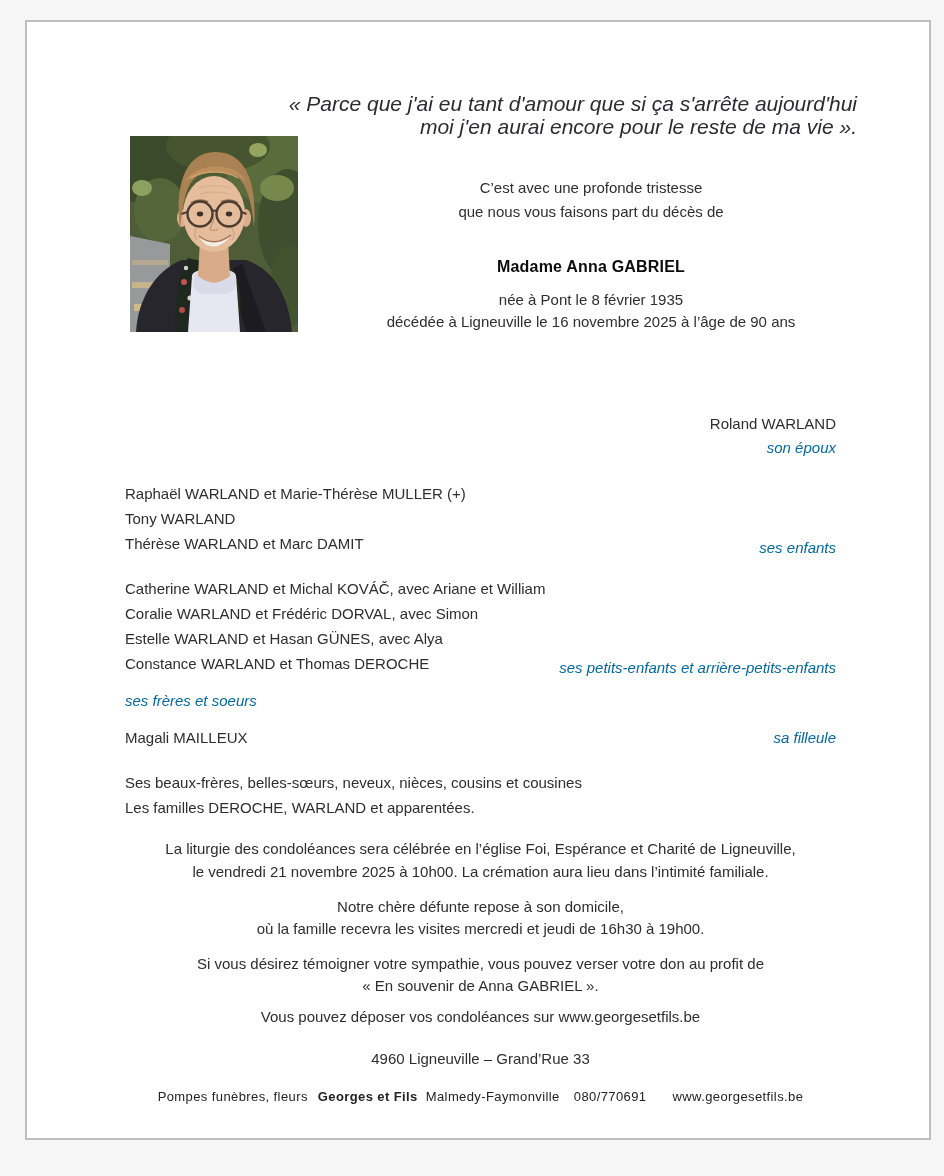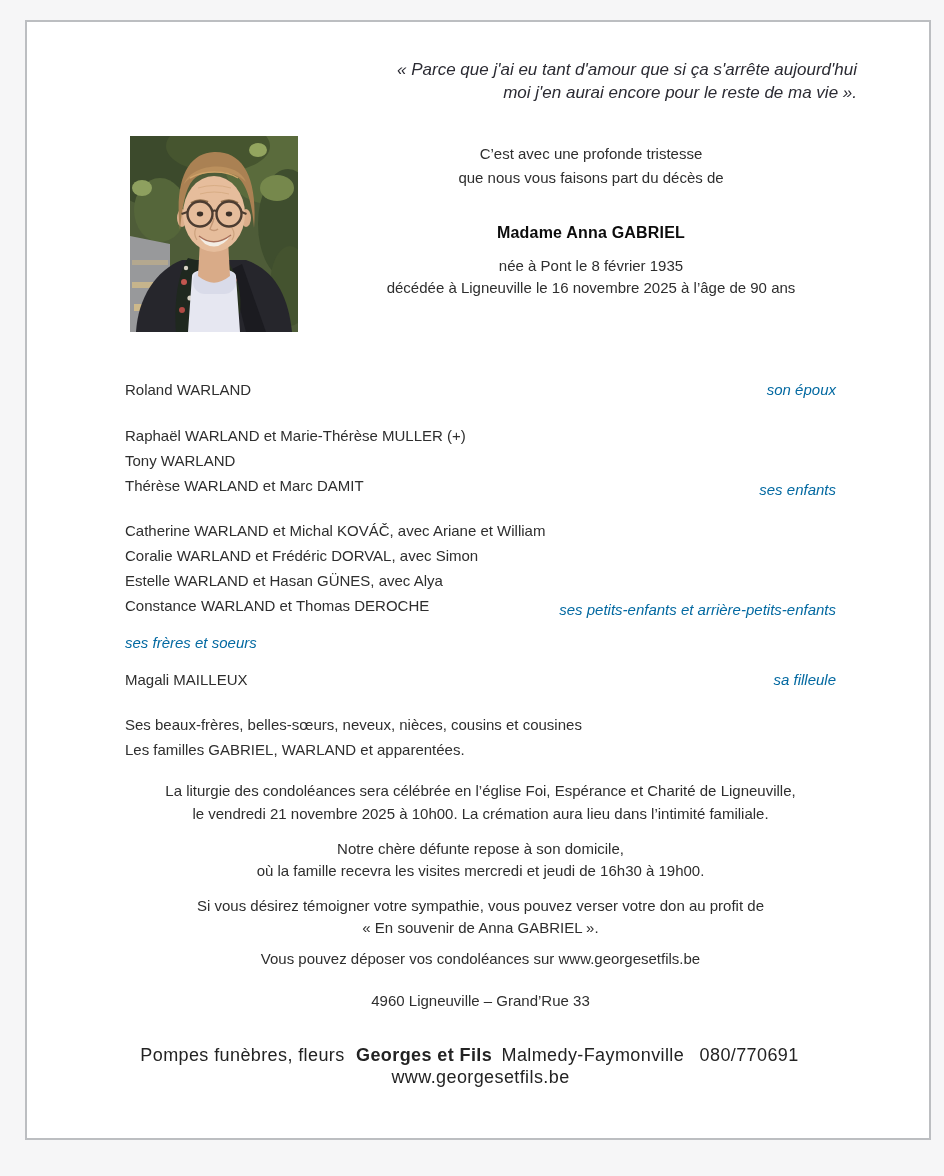--- a/index.html
+++ b/index.html
@@ -13,24 +13,24 @@
     position: relative;
     width: 906px;
     height: 1120px;
     margin: 20px 0 0 25px;
     background: #ffffff;
     border: 2px solid #bcbec1;
     overflow: hidden;
   }
   
   .quote {
-    margin: 36px 72px 0 0;
+    margin: 70px 72px 0 0;
     text-align: right;
     font-style: italic;
-    font-size: 17px;
+    font-size: 21px;
     line-height: 23px;
     color: #2b2b33;
   }
   
   .photo {
     position: absolute;
     left: 103px;
     top: 114px;
     width: 168px;
     height: 196px;
@@ -65,40 +65,40 @@
     line-height: 24px;
   }
   .fam-group {
     display: flex;
     justify-content: space-between;
     align-items: flex-end;
   }
   .fam-group .names div { line-height: 25px; }
   .fam-group.tight .names div { line-height: 20px; }
   .role { font-style: italic; white-space: nowrap; color: #0369a1; }
-  .mt-spouse   { margin-top: 56px; }
+  .mt-spouse   { margin-top: 56px; flex-direction: column; }
   .mt-children { margin-top: 21px; }
   .mt-grand    { margin-top: 20px; }
   .mt-sibl     { margin-top: 16px; }
   .mt-magali   { margin-top: 17px; }
   .extended { margin-top: 20px; }
   .extended div { line-height: 25px; }
   .center { text-align: center; }
   .liturgy      { margin-top: 17px; }
   .liturgy div  { line-height: 23px; }
   .repose       { margin-top: 13px; }
   .repose div   { line-height: 22px; }
   .donation     { margin-top: 13px; }
   .donation div { line-height: 22px; }
   .condolences  { margin-top: 9px; line-height: 22px; }
   .address      { margin-top: 20px; line-height: 22px; }
   .footer {
-    margin-top: 32px;
+    margin-top: 16px;
     text-align: center;
-    font-size: 18px;
+    font-size: 13px;
     line-height: 22px;
     letter-spacing: 0.4px;
     color: #232323;
   }
   .footer span { display: inline-block; }
   .footer .prefix   { margin-right: 6px; }
   .footer .company  { font-weight: bold; margin-right: 4px; }
   .footer .location { margin-right: 10px; }
   .footer .phone    { margin-right: 22px; }
 </style>
@@ -209,21 +209,21 @@
       <div class="role">ses frères et soeurs</div>
     </div>
 
     <div class="fam-row mt-magali">
       <span>Magali MAILLEUX</span>
       <span class="role">sa filleule</span>
     </div>
 
     <div class="extended">
       <div>Ses beaux-frères, belles-sœurs, neveux, nièces, cousins et cousines</div>
-      <div>Les familles GABRIEL, WARLAND et apparentées.</div>
+      <div>Les familles DEROCHE, WARLAND et apparentées.</div>
     </div>
 
     <div class="center liturgy">
       <div>La liturgie des condoléances sera célébrée en l’église Foi, Espérance et Charité de Ligneuville,</div>
       <div>le vendredi 21 novembre 2025 à 10h00. La crémation aura lieu dans l’intimité familiale.</div>
     </div>
 
     <div class="center repose">
       <div>Notre chère défunte repose à son domicile,</div>
       <div>où la famille recevra les visites mercredi et jeudi de 16h30 à 19h00.</div>

